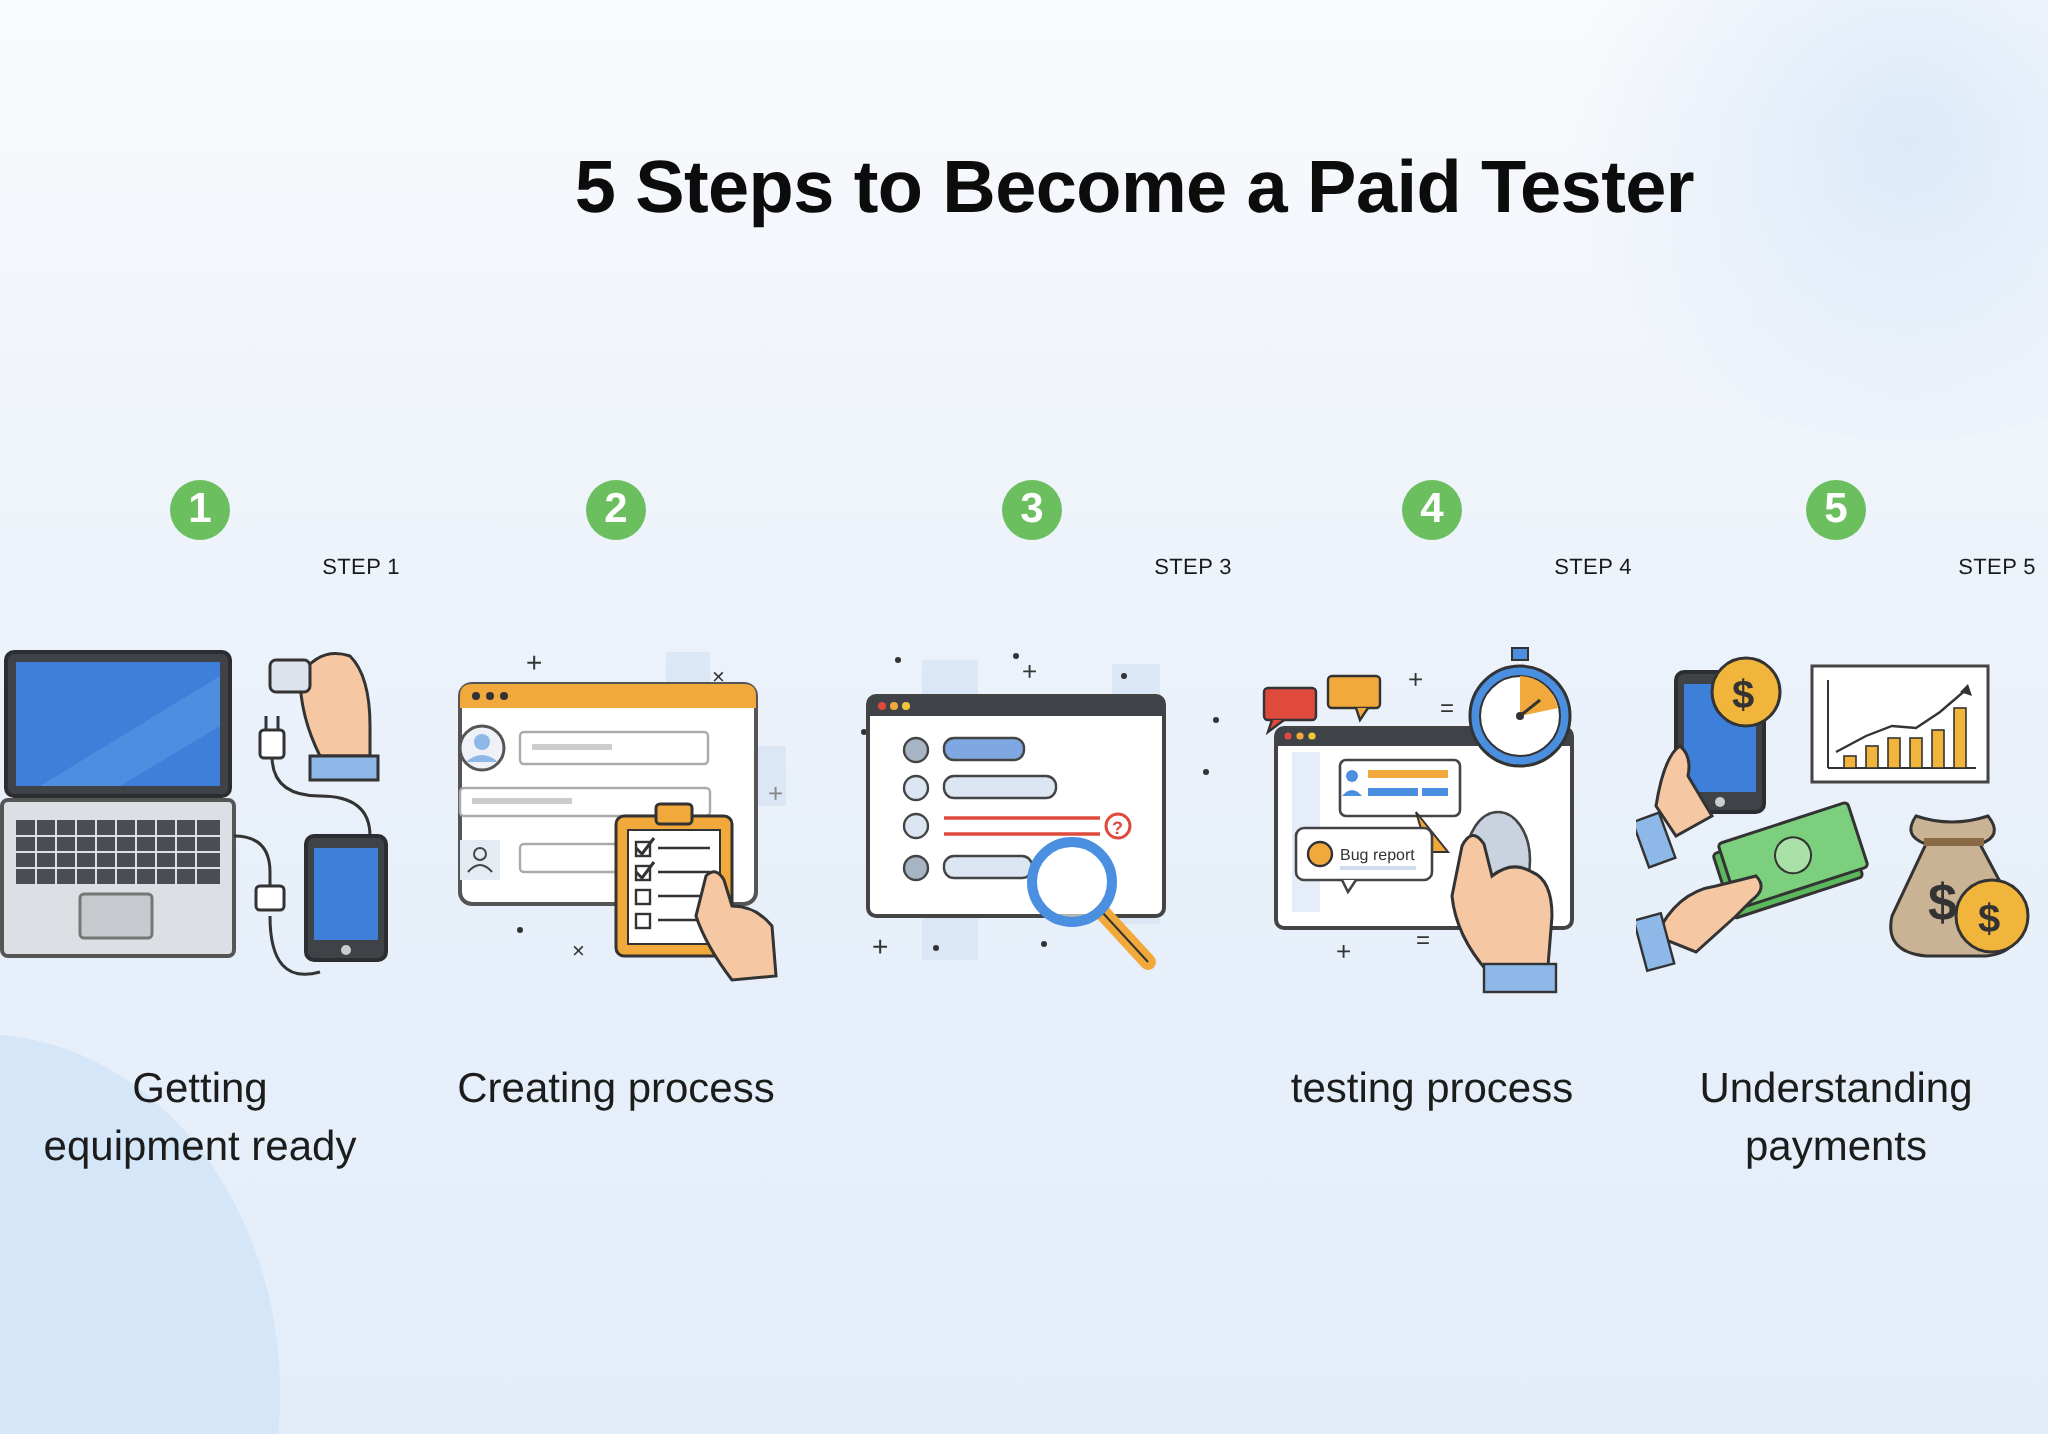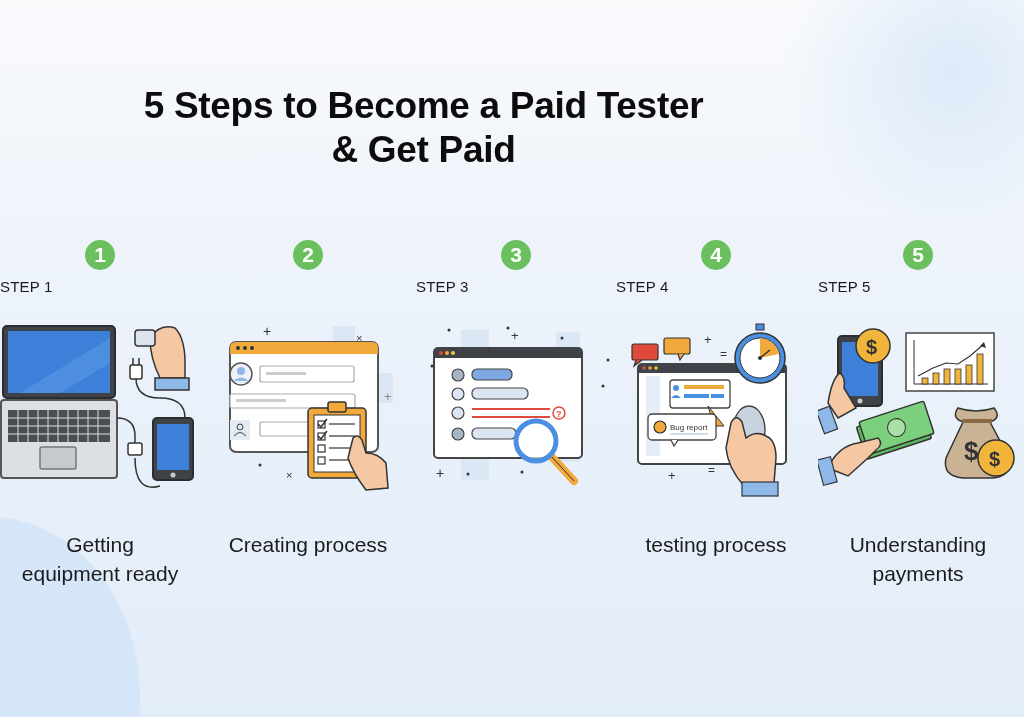--- a/index.html
+++ b/index.html
@@ -5,40 +5,39 @@
   html, body { margin:0; padding:0; }
   body {
     width:1024px; height:717px; overflow:hidden; position:relative;
     font-family:"Liberation Sans", sans-serif;
     background: linear-gradient(180deg, #f9fafc 0%, #f1f5fb 25%, #e8f0fa 60%, #e3edf9 100%);
   }
   .glow-tr { position:absolute; right:-120px; top:-80px; width:380px; height:300px; border-radius:50%;
     background: radial-gradient(circle, rgba(214,230,248,0.8) 0%, rgba(214,230,248,0) 70%); }
   .glow-bl { position:absolute; left:-160px; bottom:-160px; width:300px; height:360px; border-radius:50%;
     background: #cfe3f7; opacity:0.8; }
-  .title { position:absolute; top:84px; left:0; width:847px; text-align:center;
+  .title { position:absolute; top:72px; left:0; width:847px; text-align:right;
     font-weight:700; font-size:37px; line-height:44px; color:#0c0c0c; letter-spacing:-0.3px; }
   .steps { position:absolute; top:240px; left:0; width:1024px; height:360px; }
   .step { position:absolute; top:0; width:200px; }
   .badge { width:30px; height:30px; border-radius:50%; margin:0 auto; color:#fff;
     font-weight:700; font-size:21px; line-height:30px; text-align:center; }
-  .step-label { margin-top:8px; text-align:left; font-size:15px; color:#1a1a1a; letter-spacing:0.2px; }
+  .step-label { margin-top:8px; text-align:right; font-size:11px; color:#1a1a1a; letter-spacing:0.2px; }
   .illus { position:absolute; top:78px; left:0; width:200px; height:180px; }
   .caption { position:absolute; top:290px; left:-10px; width:220px; text-align:center;
     font-size:21px; line-height:29px; color:#1c1c1c; }
 </style>
 </head>
 <body>
 
 <div class="glow-tr"></div>
 <div class="glow-bl"></div>
 
 <div class="title">
   <div>5 Steps to Become a Paid Tester</div>
-  <div>&amp; Get Paid</div>
 </div>
 
 <div class="steps">
 
   <div class="step" style="left:0px;">
     <div class="badge" style="background:#6cbf5e;">1</div>
     <div class="step-label">STEP 1</div>
     <svg class="illus" viewBox="0 0 200 180">
 
       <rect x="3" y="8" width="112" height="72" rx="4" fill="#3f4247" stroke="#2b2d30" stroke-width="2"></rect>

